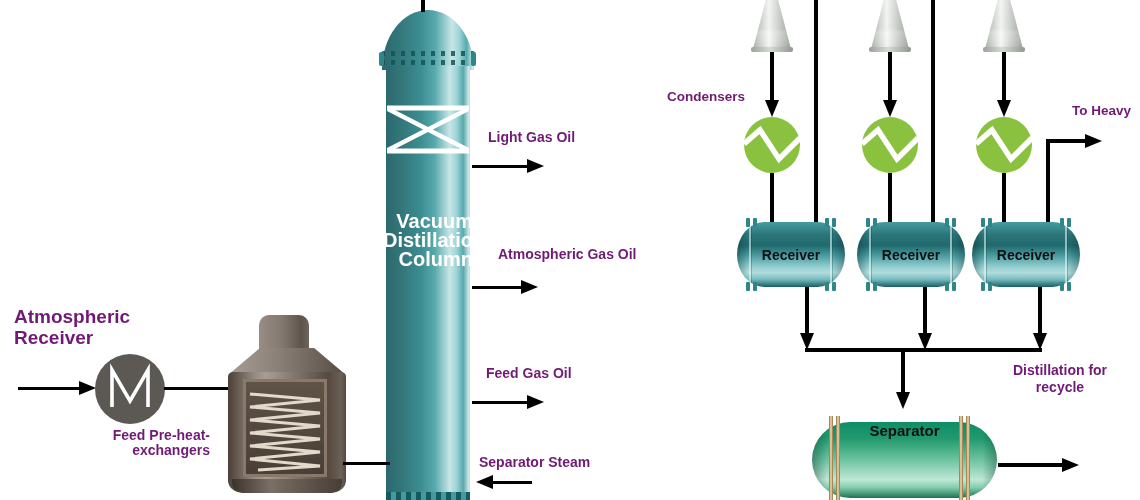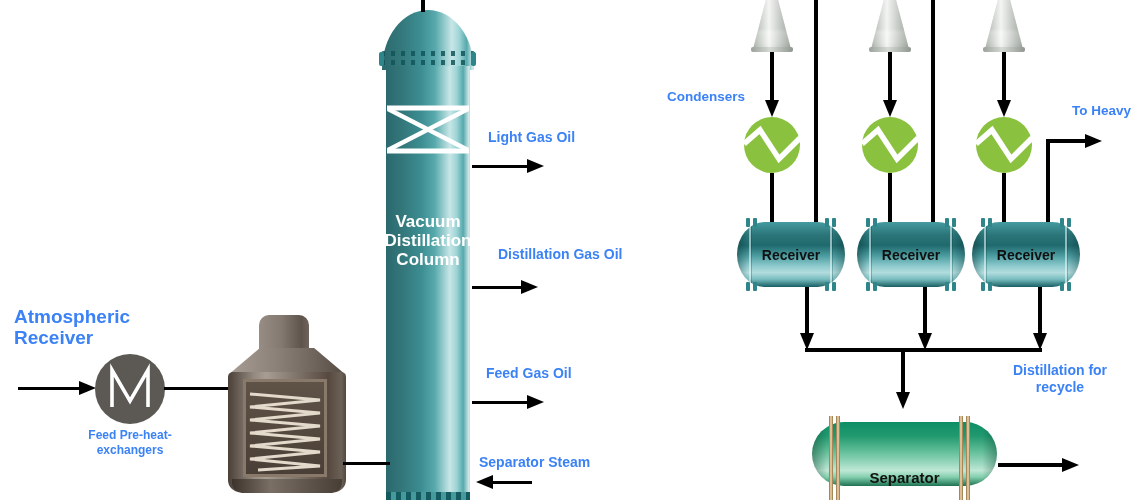--- a/index.html
+++ b/index.html
@@ -1,18 +1,18 @@
 <!DOCTYPE html>
 <html><head>
 <meta charset="utf-8">
 <style>
   html,body{margin:0;padding:0;background:#fff;}
   #stage{position:relative;width:1140px;height:500px;background:#fff;overflow:hidden;
          font-family:"Liberation Sans",sans-serif;}
-  .lbl{position:absolute;font-weight:bold;color:#3b82f6;white-space:pre-line;line-height:1.12;}
+  .lbl{position:absolute;font-weight:bold;color:#701a75;white-space:pre-line;line-height:1.12;}
   .hl{position:absolute;height:3.5px;background:#000;}
   .vl{position:absolute;width:3.5px;background:#000;}
   .head-r{position:absolute;width:0;height:0;border-top:7px solid transparent;
           border-bottom:7px solid transparent;border-left:17px solid #000;}
   .head-l{position:absolute;width:0;height:0;border-top:7px solid transparent;
           border-bottom:7px solid transparent;border-right:17px solid #000;}
   .head-d{position:absolute;width:0;height:0;border-left:7px solid transparent;
           border-right:7px solid transparent;border-top:17px solid #000;}
   .col-grad{background:linear-gradient(90deg,#2b696d 0%,#34797d 22%,#3c8e92 42%,#57a9ac 58%,
             #c8e6e7 76%,#9ed4d6 84%,#57a9ac 92%,#d9eced 99%,#9ed4d6 100%);}
@@ -50,53 +50,53 @@
               background:repeating-linear-gradient(90deg,rgba(16,84,88,.85) 0 4px,transparent 4px 10px);"></div>
   <div style="position:absolute;left:379px;top:52px;width:5px;height:14px;background:#2e868a;border-radius:2px;"></div>
   <div style="position:absolute;left:471px;top:52px;width:5px;height:14px;background:#2e868a;border-radius:2px;"></div>
 
   <svg style="position:absolute;left:387px;top:105px;" width="82" height="49" viewBox="0 0 82 49">
     <line x1="0" y1="3" x2="82" y2="3" stroke="#fff" stroke-width="5"></line>
     <line x1="0" y1="46" x2="82" y2="46" stroke="#fff" stroke-width="5"></line>
     <line x1="1" y1="4" x2="81" y2="45" stroke="#fff" stroke-width="4.5"></line>
     <line x1="81" y1="4" x2="1" y2="45" stroke="#fff" stroke-width="4.5"></line>
   </svg>
-  <div class="lbl" style="left:383px;top:212px;width:90px;text-align:center;font-size:17px;color:#fff;line-height:19px;">Vacuum
+  <div class="lbl" style="left:383px;top:212px;width:90px;text-align:right;font-size:20px;color:#fff;line-height:19px;">Vacuum
 Distillation
 Column</div>
 
   <div style="position:absolute;left:386px;top:492px;width:84px;height:8px;
               background:repeating-linear-gradient(90deg,#145b5f 0 5px,#449a9d 5px 10px);"></div>
 
   <div class="lbl" style="left:488px;top:130px;font-size:14px;">Light Gas Oil</div>
   <div class="hl" style="left:472px;top:164.5px;width:56px;"></div>
   <div class="head-r" style="left:527px;top:159px;"></div>
 
-  <div class="lbl" style="left:498px;top:247px;font-size:14px;">Distillation Gas Oil</div>
+  <div class="lbl" style="left:498px;top:247px;font-size:14px;">Atmospheric Gas Oil</div>
   <div class="hl" style="left:472px;top:285.5px;width:50px;"></div>
   <div class="head-r" style="left:521px;top:280px;"></div>
 
   <div class="lbl" style="left:486px;top:366px;font-size:14px;">Feed Gas Oil</div>
   <div class="hl" style="left:472px;top:400.5px;width:56px;"></div>
   <div class="head-r" style="left:527px;top:395px;"></div>
 
   <div class="lbl" style="left:479px;top:455px;font-size:14px;">Separator Steam</div>
   <div class="hl" style="left:492px;top:480.5px;width:40px;"></div>
   <div class="head-l" style="left:476px;top:475px;"></div>
 
   <div class="lbl" style="left:14px;top:306px;font-size:19px;line-height:21px;">Atmospheric
 Receiver</div>
   <div class="hl" style="left:18px;top:386.5px;width:62px;"></div>
   <div class="head-r" style="left:79px;top:381px;"></div>
 
   <svg style="position:absolute;left:95px;top:354px;" width="70" height="70" viewBox="0 0 70 70">
     <circle cx="35" cy="35" r="35" fill="#5c5955"></circle>
     <polyline points="17,53 17,16 35,47 53,16 53,53" fill="none" stroke="#fff" stroke-width="3.6"></polyline>
   </svg>
-  <div class="lbl" style="left:50px;top:428px;width:160px;text-align:center;font-size:12px;line-height:15px;">Feed Pre-heat-
+  <div class="lbl" style="left:50px;top:428px;width:160px;text-align:right;font-size:14px;line-height:15px;">Feed Pre-heat-
 exchangers</div>
   <div class="hl" style="left:164px;top:386.5px;width:66px;"></div>
 
   <div style="position:absolute;left:259px;top:315px;width:50px;height:35px;border-radius:10px 10px 0 0;
               background:linear-gradient(90deg,#988d85 0%,#847970 45%,#5f544b 85%,#6f645b 100%);"></div>
   <div style="position:absolute;left:228px;top:348px;width:118px;height:27px;
               clip-path:polygon(27% 0,73% 0,100% 100%,0 100%);
               background:linear-gradient(90deg,#a79d94 0%,#8d8279 40%,#6e635a 75%,#544a41 100%);"></div>
   <div style="position:absolute;left:228px;top:372px;width:118px;height:120px;border-radius:5px 5px 12px 12px;
               background:linear-gradient(90deg,#4a4038 0%,#958a80 22%,#a89d93 32%,#7d7268 60%,#57493f 85%,#6b6157 96%,#55483e 100%);"></div>
@@ -180,22 +180,22 @@
   <div class="head-d" style="left:800px;top:333px;"></div>
   <div class="vl" style="left:923px;top:287px;height:47px;"></div>
   <div class="head-d" style="left:918px;top:333px;"></div>
   <div class="vl" style="left:1038px;top:287px;height:47px;"></div>
   <div class="head-d" style="left:1033px;top:333px;"></div>
 
   <div class="hl" style="left:805px;top:348px;width:237px;height:4px;"></div>
   <div class="vl" style="left:901px;top:350px;height:43px;"></div>
   <div class="head-d" style="left:896px;top:392px;"></div>
 
-  <div style="position:absolute;left:812px;top:422px;width:185px;height:64px;border-radius:38px/38px;
-              display:flex;align-items:flex-end;justify-content:center;font-weight:bold;font-size:15px;color:#101010;
+  <div style="position:absolute;left:812px;top:422px;width:185px;height:76px;border-radius:38px/38px;
+              display:flex;align-items:flex-start;justify-content:center;font-weight:bold;font-size:15px;color:#101010;
               background:
                 linear-gradient(90deg,rgba(0,50,35,.4) 0%,rgba(255,255,255,0) 8%,rgba(255,255,255,0) 92%,rgba(0,50,35,.35) 100%),
                 linear-gradient(180deg,#0e8e66 0%,#22996f 22%,#5fbd97 45%,#a5ddc6 68%,#bfe7d6 76%,#83cfae 86%,#1d7252 100%);">
     <span>Separator</span>
   </div>
   <div style="position:absolute;left:829px;top:416px;width:11px;height:84px;
               background:linear-gradient(90deg,#a3885c 0 1px,#dcc094 1px 3px,#a3885c 3px 4px,transparent 4px 7px,#a3885c 7px 8px,#dcc094 8px 10px,#a3885c 10px 11px);"></div>
   <div style="position:absolute;left:959px;top:416px;width:11px;height:84px;
               background:linear-gradient(90deg,#a3885c 0 1px,#dcc094 1px 3px,#a3885c 3px 4px,transparent 4px 7px,#a3885c 7px 8px,#dcc094 8px 10px,#a3885c 10px 11px);"></div>
 

